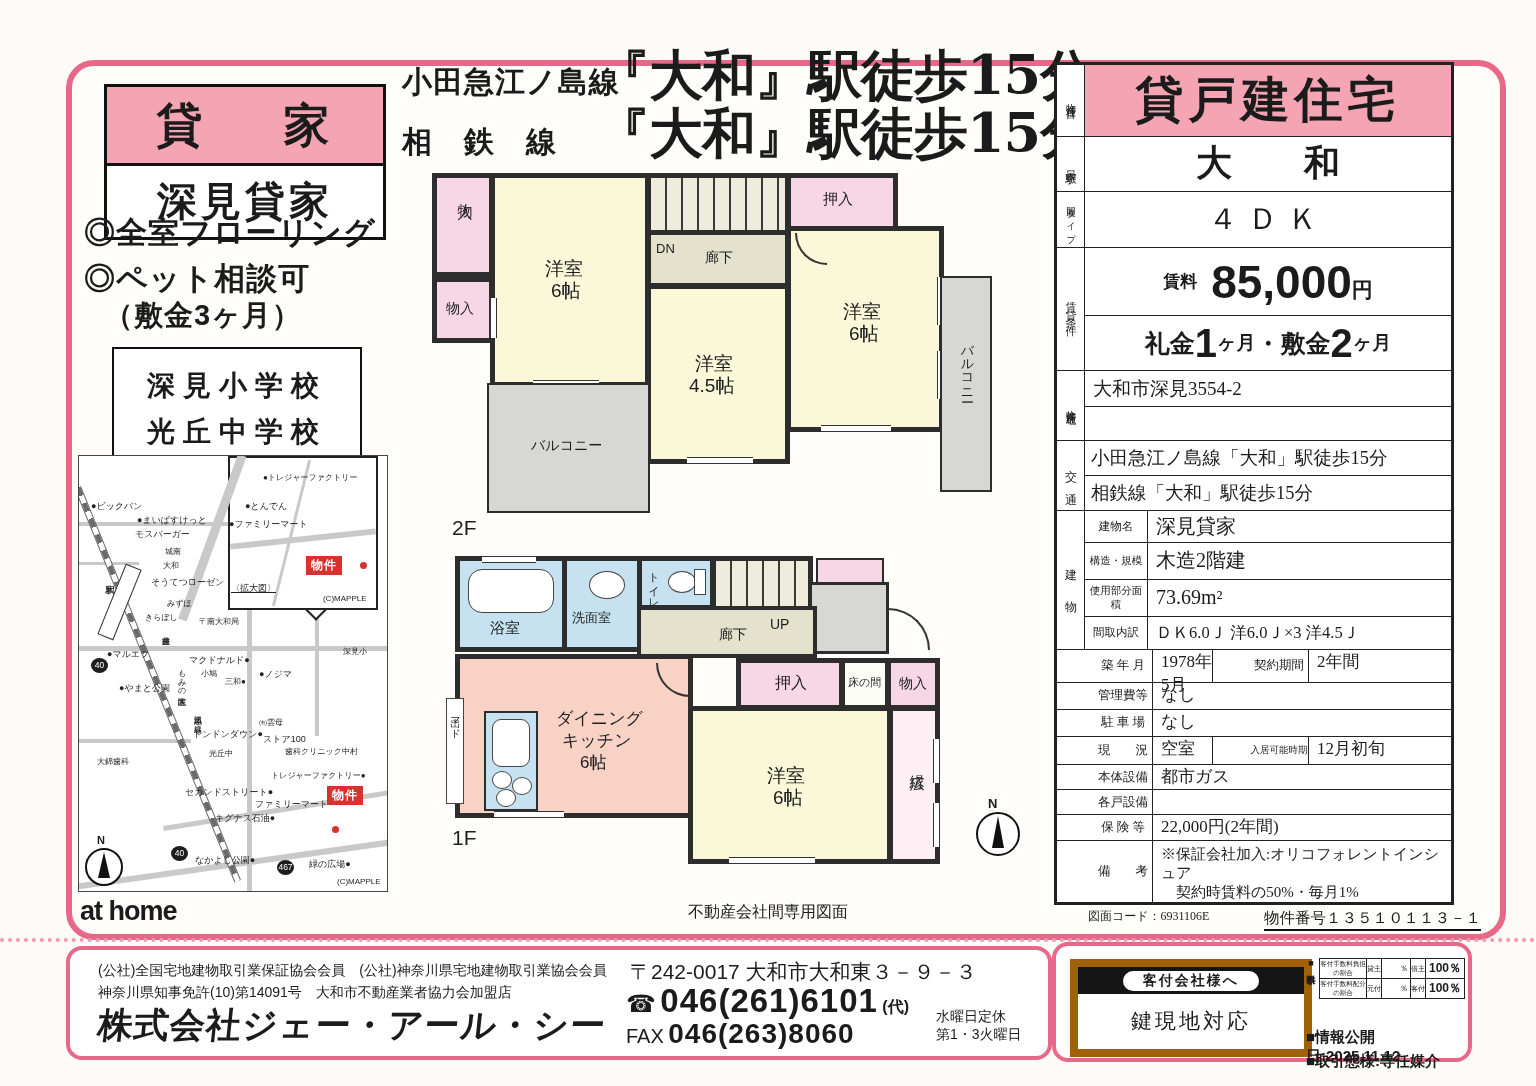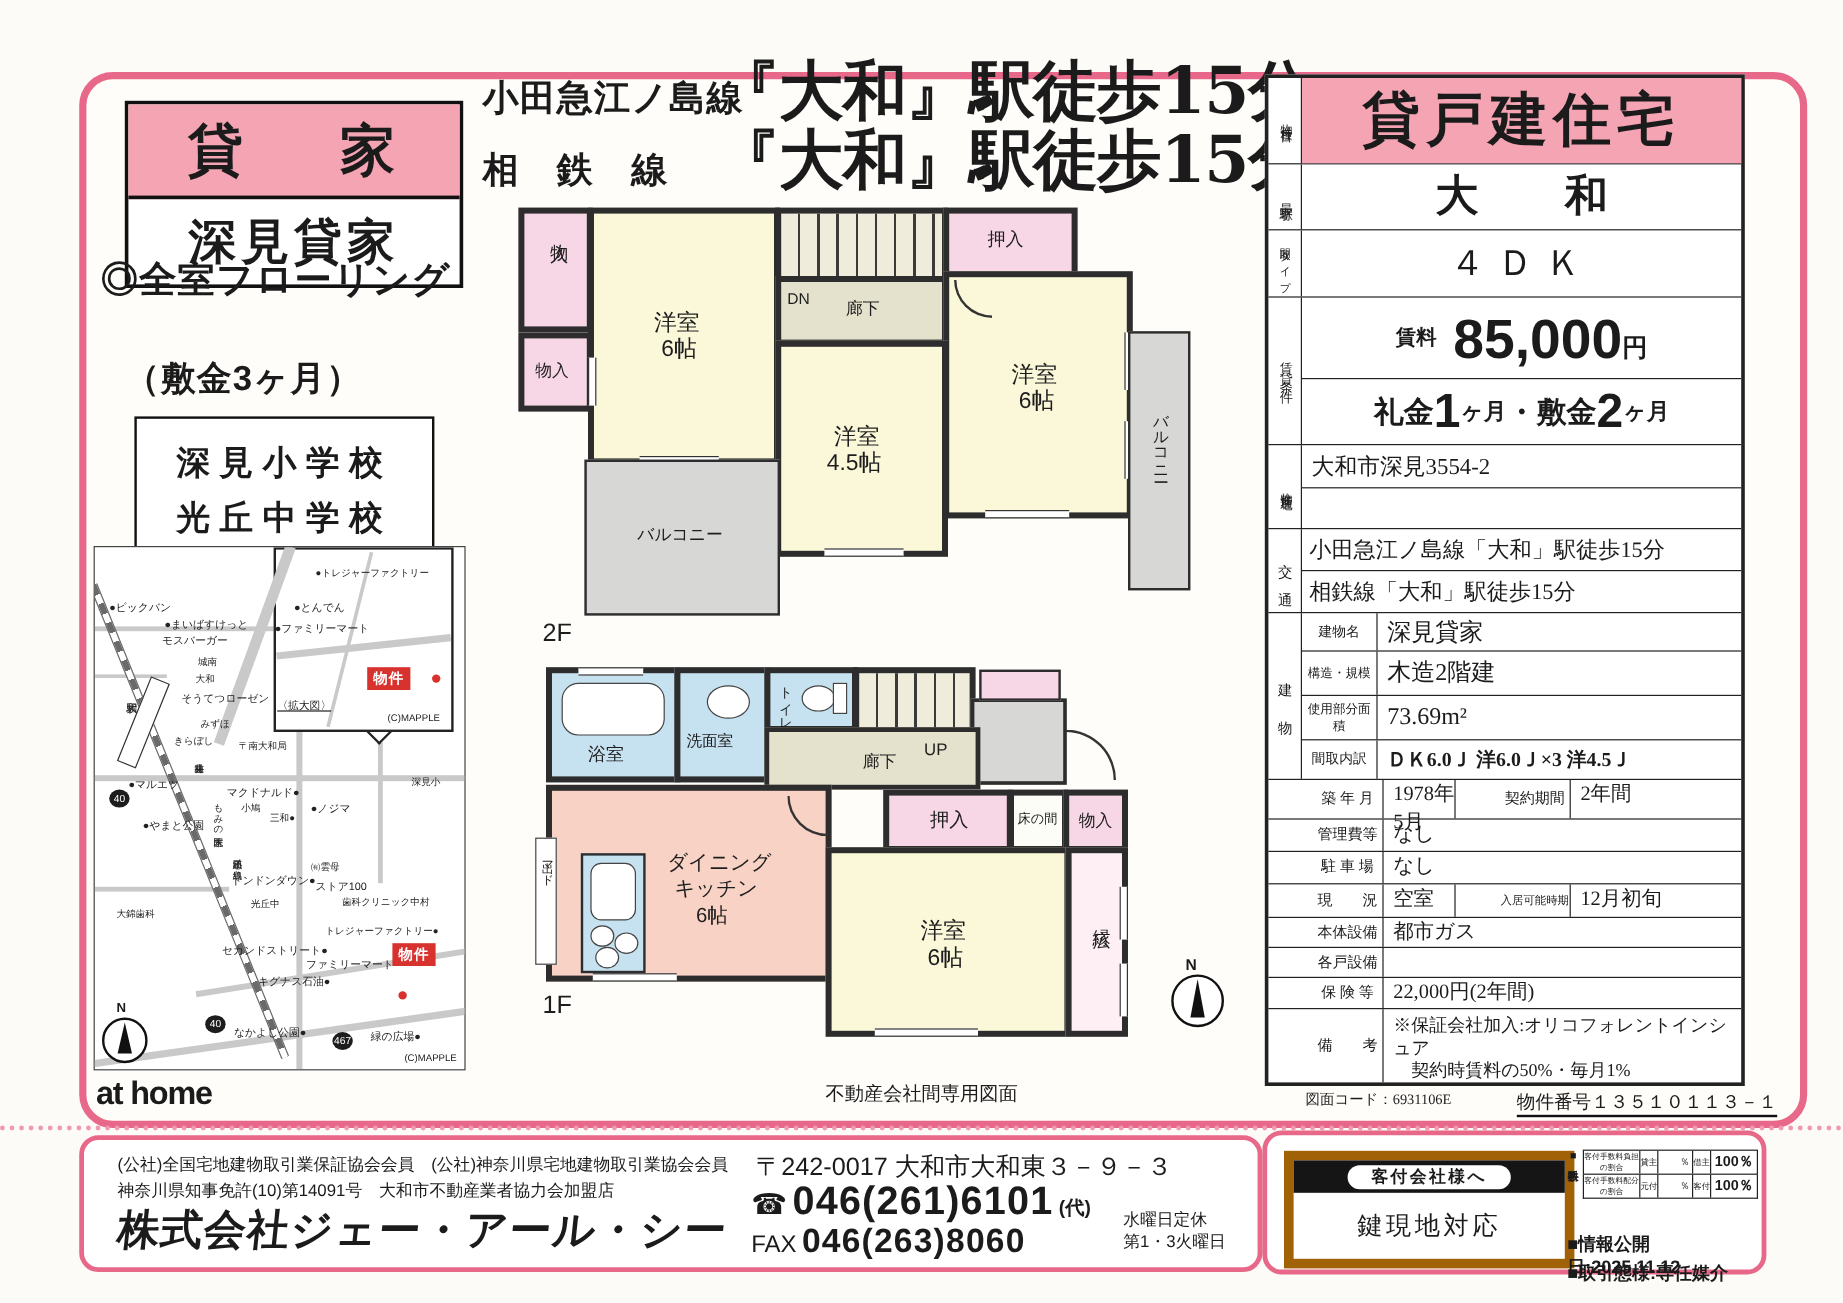--- a/index.html
+++ b/index.html
@@ -80,20 +80,21 @@
 <body>
 
 <div class="page">
   <div class="abs frame"></div>
 
   <div class="abs kashiya">
     <div class="hd">貸 家</div>
     <div class="nm">深見貸家</div>
   </div>
   <div class="abs feat" style="left:84px;top:212px;font-size:31px;">◎全室フローリング</div>
+  <div class="abs feat" style="left:84px;top:258px;font-size:31px;">◎ペット相談可</div>
   <div class="abs feat" style="left:104px;top:296px;font-size:29px;">（敷金3ヶ月）</div>
   <div class="abs schools">
     <div>深見小学校</div>
     <div>光丘中学校</div>
   </div>
 
   <div class="abs map">
 
     <div class="road" style="left:0;top:66px;width:150px;height:4px;"></div>
     <div class="road" style="left:0;top:190px;width:308px;height:5px;"></div>
@@ -342,21 +343,21 @@
         <div class="rrow" style="height:37px;border-bottom:1.5px solid #222;">
           <div class="sublab" style="font-size:10.5px;">構造・規模</div>
           <div class="bval" style="font-size:20px;">木造2階建</div>
         </div>
         <div class="rrow" style="height:37px;border-bottom:1.5px solid #222;">
           <div class="sublab" style="font-size:10.5px;">使用部分面積</div>
           <div class="bval" style="font-size:20px;">73.69m²</div>
         </div>
         <div class="rrow" style="flex:1;">
           <div class="sublab">間取内訳</div>
-          <div class="bval" style="font-size:16.5px;white-space:nowrap;font-weight:bold;">ＤＫ6.0Ｊ 洋6.0Ｊ×3 洋4.5Ｊ</div>
+          <div class="bval" style="font-size:16.5px;white-space:nowrap;">ＤＫ6.0Ｊ 洋6.0Ｊ×3 洋4.5Ｊ</div>
         </div>
       </div>
     </div>
     <div class="grp" style="height:33px;">
       <div class="blab">築 年 月</div>
       <div class="bval" style="flex:1;">1978年5月</div>
       <div class="blab" style="border-left:1.5px solid #222;">契約期間</div>
       <div class="bval" style="width:134px;">2年間</div>
     </div>
     <div class="grp" style="height:27px;">

